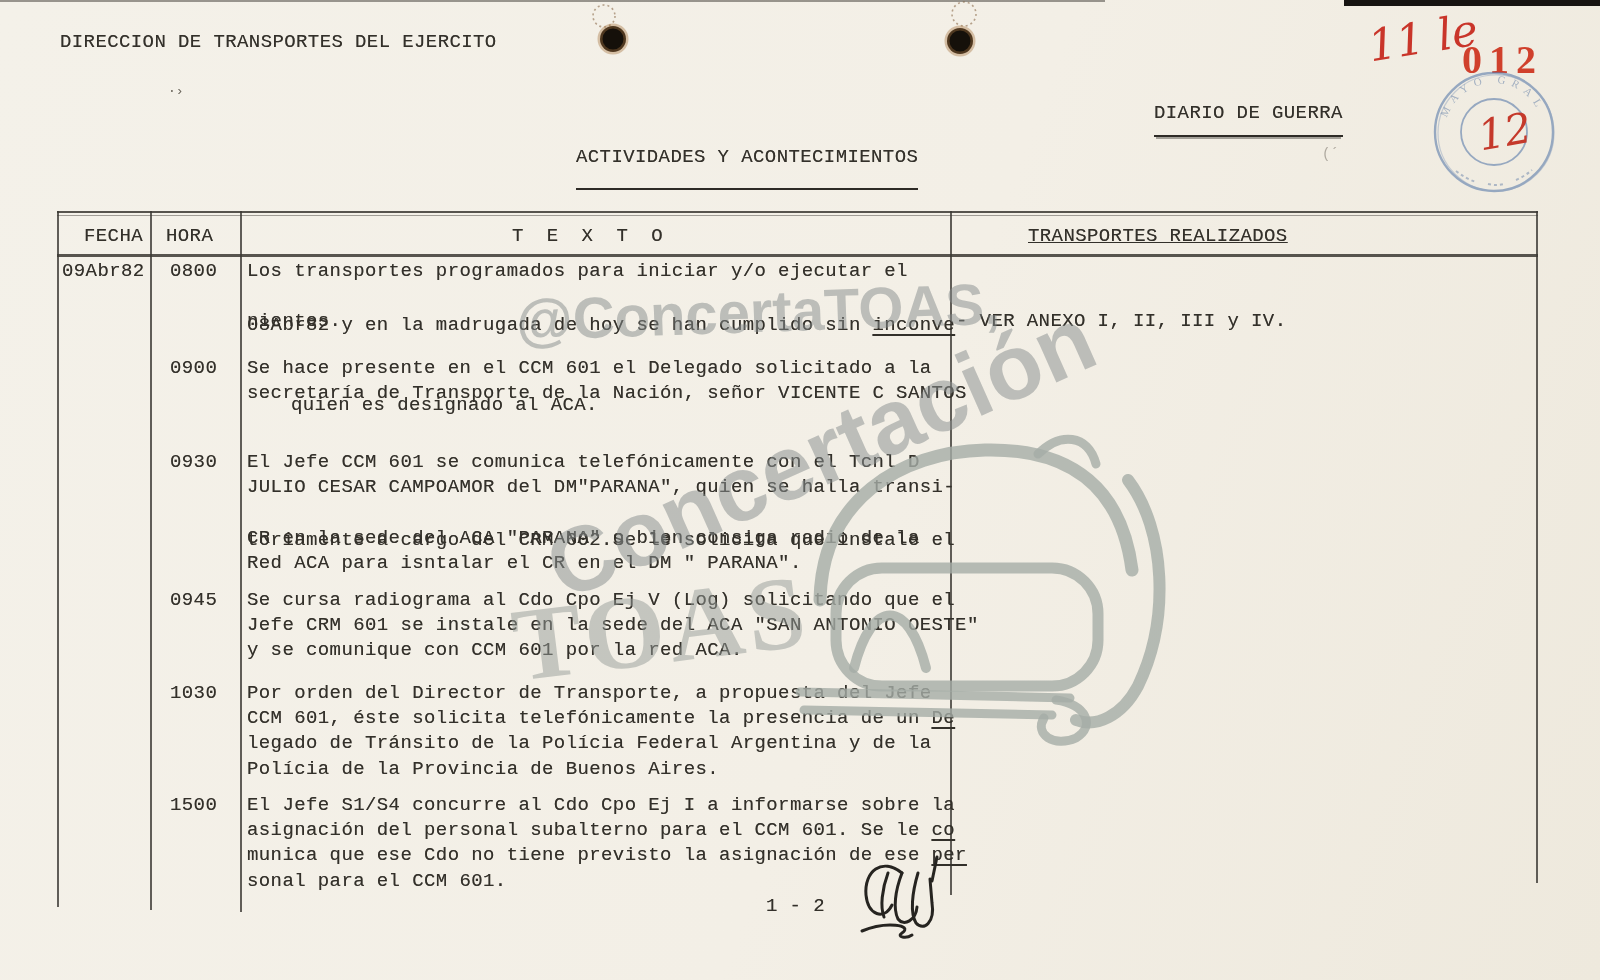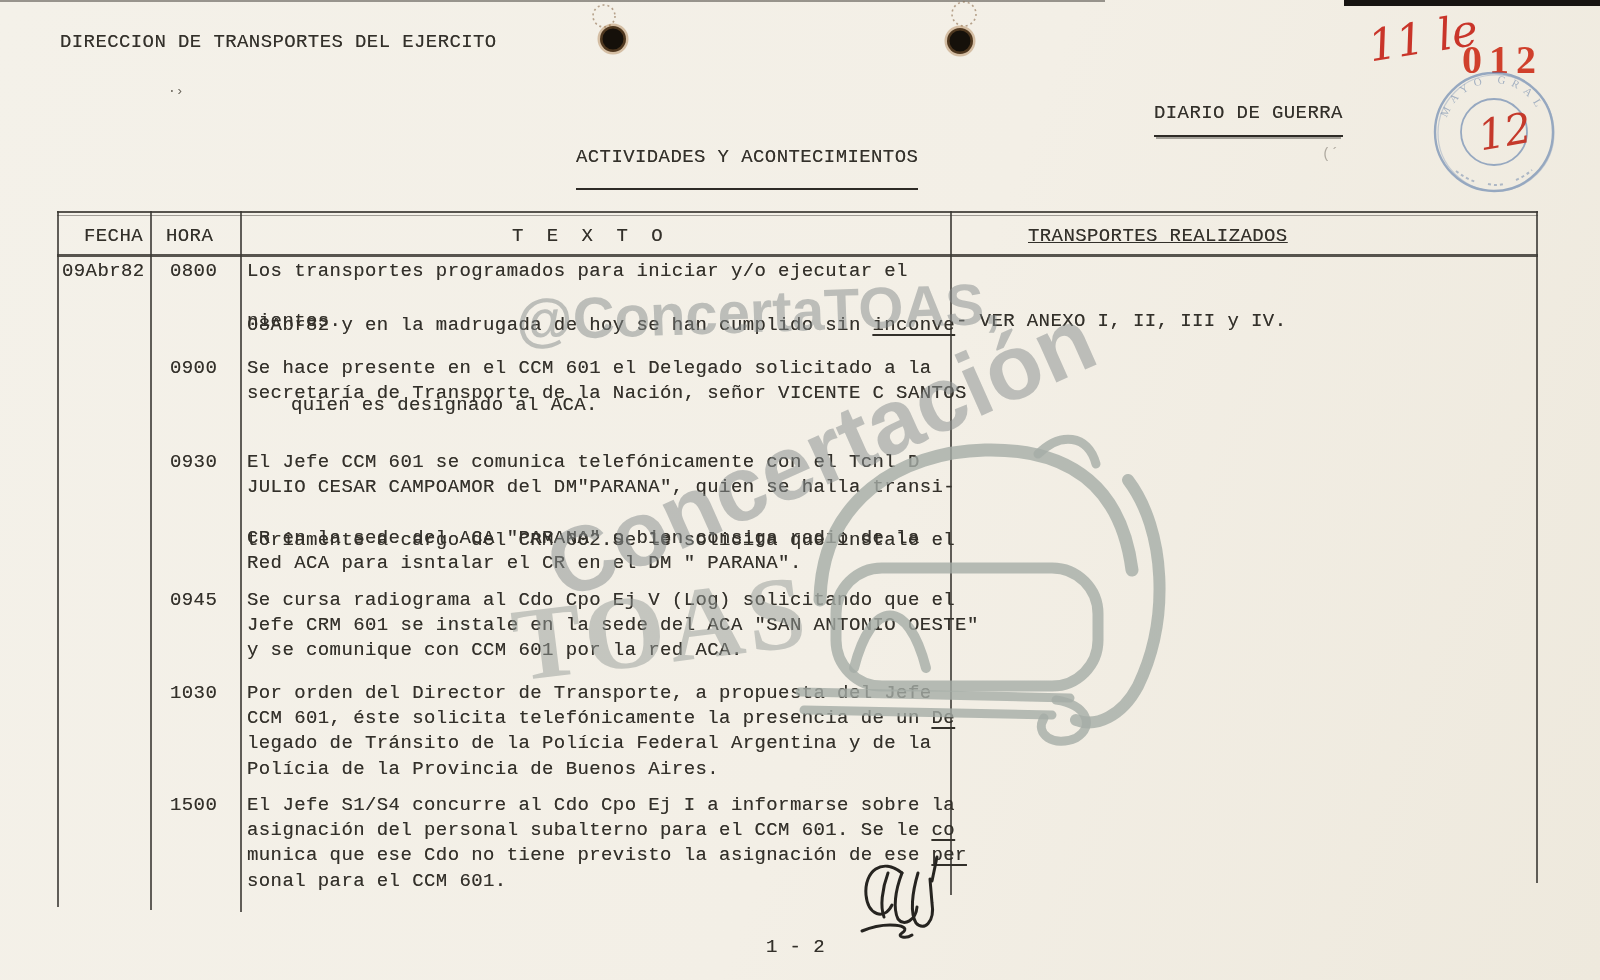--- a/index.html
+++ b/index.html
@@ -116,21 +116,21 @@
       <path stroke-width="9" d="M 268 34 C 290 12 318 14 326 44"></path>
       <path stroke-width="12" d="M 358 60 C 396 110 400 200 368 266 C 352 296 326 308 306 300"></path>
       <rect x="66" y="148" width="262" height="118" rx="46" stroke-width="11"></rect>
       <path stroke-width="10" d="M 84 248 C 102 178 138 178 156 248"></path>
       <path stroke-width="9" d="M 30 272 L 300 278"></path>
       <path stroke-width="9" d="M 34 290 L 282 295"></path>
       <path stroke-width="9" d="M 286 280 C 316 284 326 306 306 318 C 284 328 264 314 274 298"></path>
     </g>
   </svg>
 
-  <div class="abs t19 faded" style="left:766px;top:894px;margin-top:41px;">1 - 2</div>
+  <div class="abs t19 faded" style="left:766px;top:894px;">1 - 2</div>
 
   <svg class="abs" style="left:840px;top:845px;" width="130" height="100" viewBox="0 0 130 100">
     <g fill="none" stroke="#262420" stroke-width="3" stroke-linecap="round">
       <path d="M 62 28 C 42 12 24 26 26 50 C 28 70 44 76 52 60"></path>
       <path d="M 48 28 C 42 44 40 62 44 72"></path>
       <path d="M 62 28 C 55 46 53 64 58 74 C 64 82 76 75 77 62"></path>
       <path d="M 78 28 C 72 48 70 68 76 78 C 84 87 95 77 92 58 L 90 34"></path>
       <path d="M 97 12 L 92 36"></path>
       <path d="M 22 86 C 46 76 74 80 62 88 C 56 92 66 94 72 90"></path>
     </g>

